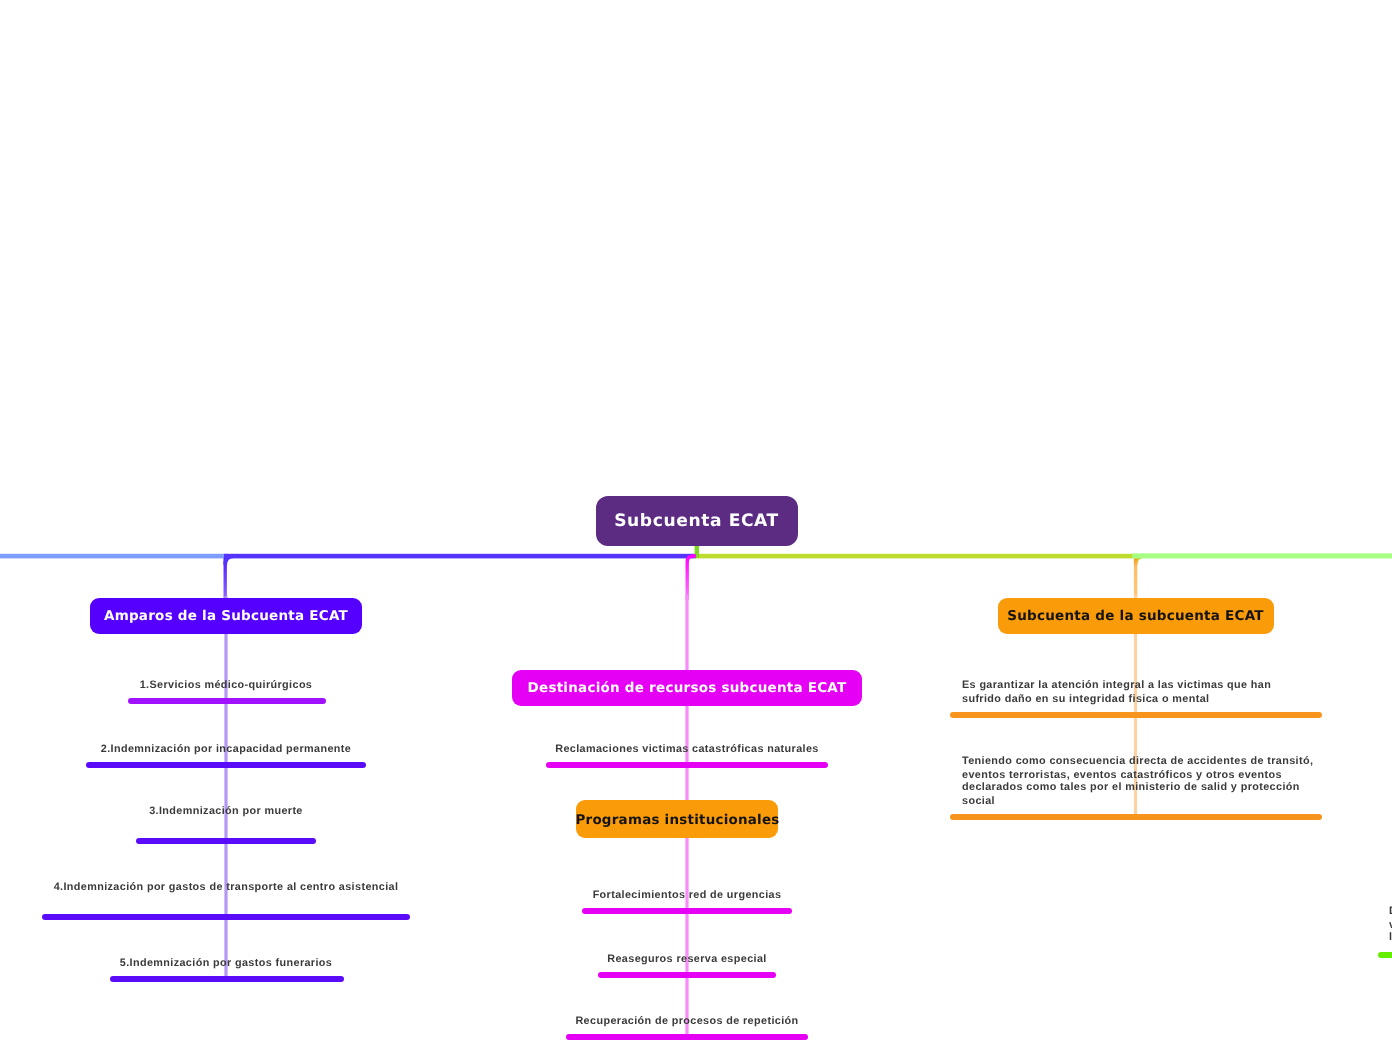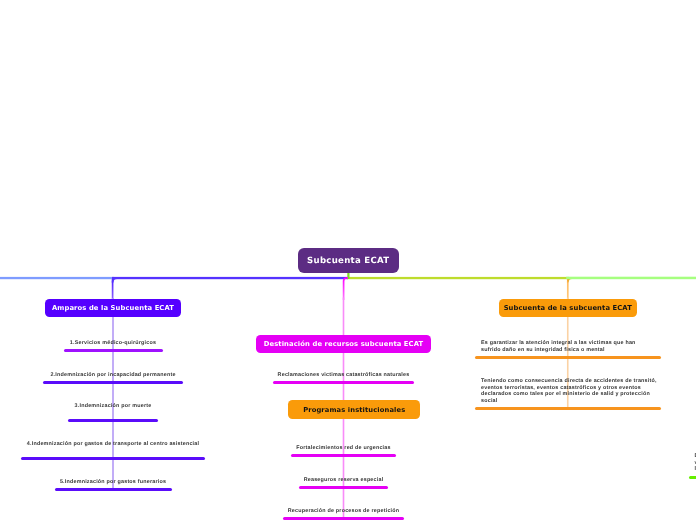--- a/index.html
+++ b/index.html
@@ -87,21 +87,21 @@
         <span class="lbl" style="color: rgb(255, 255, 255); font-size: 6.75px;">Destinación de recursos subcuenta ECAT</span>
       </div>
       <div class="leaf" style="left: 294.8px; top: 340.1px; width: 97.4px; height: 11.9px;">
         <div class="txt" style="white-space: nowrap; width: 400px; position: relative; left: -151.3px;">Victimas accidentes de transito</div>
         <div class="bar" style="background: rgb(229, 0, 245); left: 0px; width: 97.4px; top: 8.9px;"></div>
       </div>
       <div class="leaf" style="left: 272.9px; top: 372.1px; width: 141.2px; height: 11.9px;">
         <div class="txt" style="white-space: nowrap; width: 400px; position: relative; left: -129.4px;">Reclamaciones victimas catastróficas naturales</div>
         <div class="bar" style="background: rgb(229, 0, 245); left: 0px; width: 141.2px; top: 8.9px;"></div>
       </div>
-      <div class="node" style="left: 288.25px; top: 400px; width: 132px; height: 19px; background: rgb(250, 155, 10);">
+      <div class="node" style="left: 288.25px; top: 400px; width: 101px; height: 19px; background: rgb(250, 155, 10);">
         <span class="lbl" style="color: rgb(20, 20, 20); font-size: 6.72px;">Programas institucionales</span>
       </div>
       <div class="leaf" style="left: 291px; top: 445.1px; width: 105px; height: 11.9px;">
         <div class="txt" style="white-space: nowrap; width: 400px; position: relative; left: -147.5px;">Fortalecimientos red de urgencias</div>
         <div class="bar" style="background: rgb(229, 0, 245); left: 0px; width: 105px; top: 8.9px;"></div>
       </div>
       <div class="leaf" style="left: 299px; top: 477.1px; width: 89px; height: 11.9px;">
         <div class="txt" style="white-space: nowrap; width: 400px; position: relative; left: -155.5px;">Reaseguros reserva especial</div>
         <div class="bar" style="background: rgb(229, 0, 245); left: 0px; width: 89px; top: 8.9px;"></div>
       </div>

